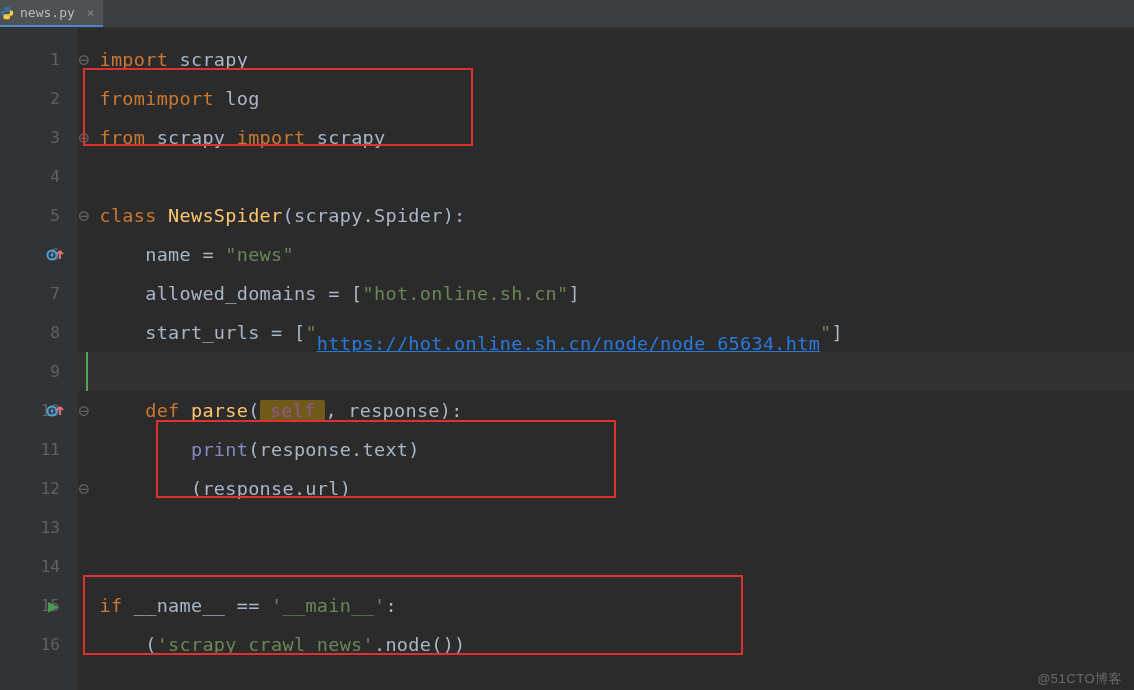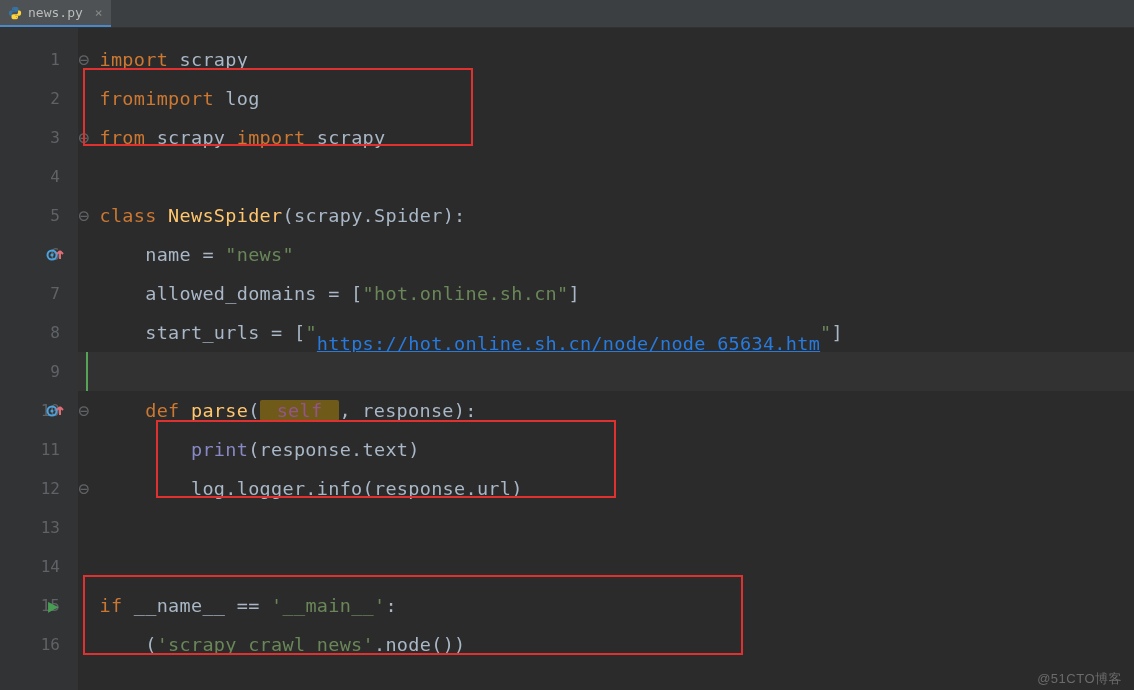--- a/index.html
+++ b/index.html
@@ -16,21 +16,21 @@
     background: #3c3f41;
     height: 28px;
     display: flex;
     align-items: stretch;
     border-bottom: 1px solid #323232;
   }
   .tab {
     background: #4e5254;
     display: flex;
     align-items: center;
-    padding: 0 8px 0 8px;
+    padding: 0 8px 0 0;
     gap: 6px;
     font-size: 13px;
     color: #bbbbbb;
     border-bottom: 2px solid #4a88c7;
     height: 100%;
   }
   .py-icon {
     width: 14px; height: 14px;
     display: inline-flex; align-items: center; justify-content: center;
   }
@@ -100,21 +100,21 @@
     width: 10px;
     height: 10px;
     color: #606366;
     display:flex;align-items:center;justify-content:center;
   }
   .k-orange { color: #cc7832; }
   .k-yellow { color: #ffc66d; }
   .k-green  { color: #6a8759; }
   .k-aqua   { color: #8888c6; }
   .k-link   { color: #287bde; text-decoration: underline; margin-top: 22px; }
-  .self-bg  { background:#6f5a1a; color:#94558d; border-radius:2px; padding:0 17px;}
+  .self-bg  { background:#6f5a1a; color:#94558d; border-radius:2px; padding:0 10px;}
   .caret-bar {
     position:absolute;
     left:8px; top:0; bottom:0;
     width:2px;
     background:#56a359;
   }
   .redbox {
     position:absolute;
     border:2px solid #e03131;
     pointer-events:none;
@@ -250,21 +250,21 @@
     </div>
     <div class="code-line">
       <span class="fold">⊖</span>
       <span>&nbsp;&nbsp;&nbsp;&nbsp;&nbsp;</span><span class="k-orange">def </span><span class="k-yellow">parse</span><span>(</span><span class="self-bg">self</span><span>, </span><span>response</span><span>)</span><span>:</span>
     </div>
     <div class="code-line">
       <span>&nbsp;&nbsp;&nbsp;&nbsp;&nbsp;&nbsp;&nbsp;&nbsp;&nbsp;</span><span class="k-aqua">print</span><span>(</span><span>response.text</span><span>)</span>
     </div>
     <div class="code-line">
       <span class="fold">⊖</span>
-      <span>&nbsp;&nbsp;&nbsp;&nbsp;&nbsp;&nbsp;&nbsp;&nbsp;&nbsp;</span><span>log.logger.info</span><span>(</span><span>response.url</span><span>)</span>
+      <span>&nbsp;&nbsp;&nbsp;&nbsp;&nbsp;&nbsp;&nbsp;&nbsp;&nbsp;</span><span>(</span><span>response.url</span><span>)</span>
     </div>
     <div class="code-line"></div>
     <div class="code-line"></div>
     <div class="code-line">
       <span>&nbsp;</span><span class="k-orange">if</span><span> </span><span>__name__</span><span> == </span><span class="k-green">'__main__'</span><span>:</span>
     </div>
     <div class="code-line">
       <span>&nbsp;&nbsp;&nbsp;&nbsp;&nbsp;</span><span>(</span><span class="k-green">'scrapy crawl news'</span><span>.node</span><span>()</span><span>)</span>
     </div>
   </div>

